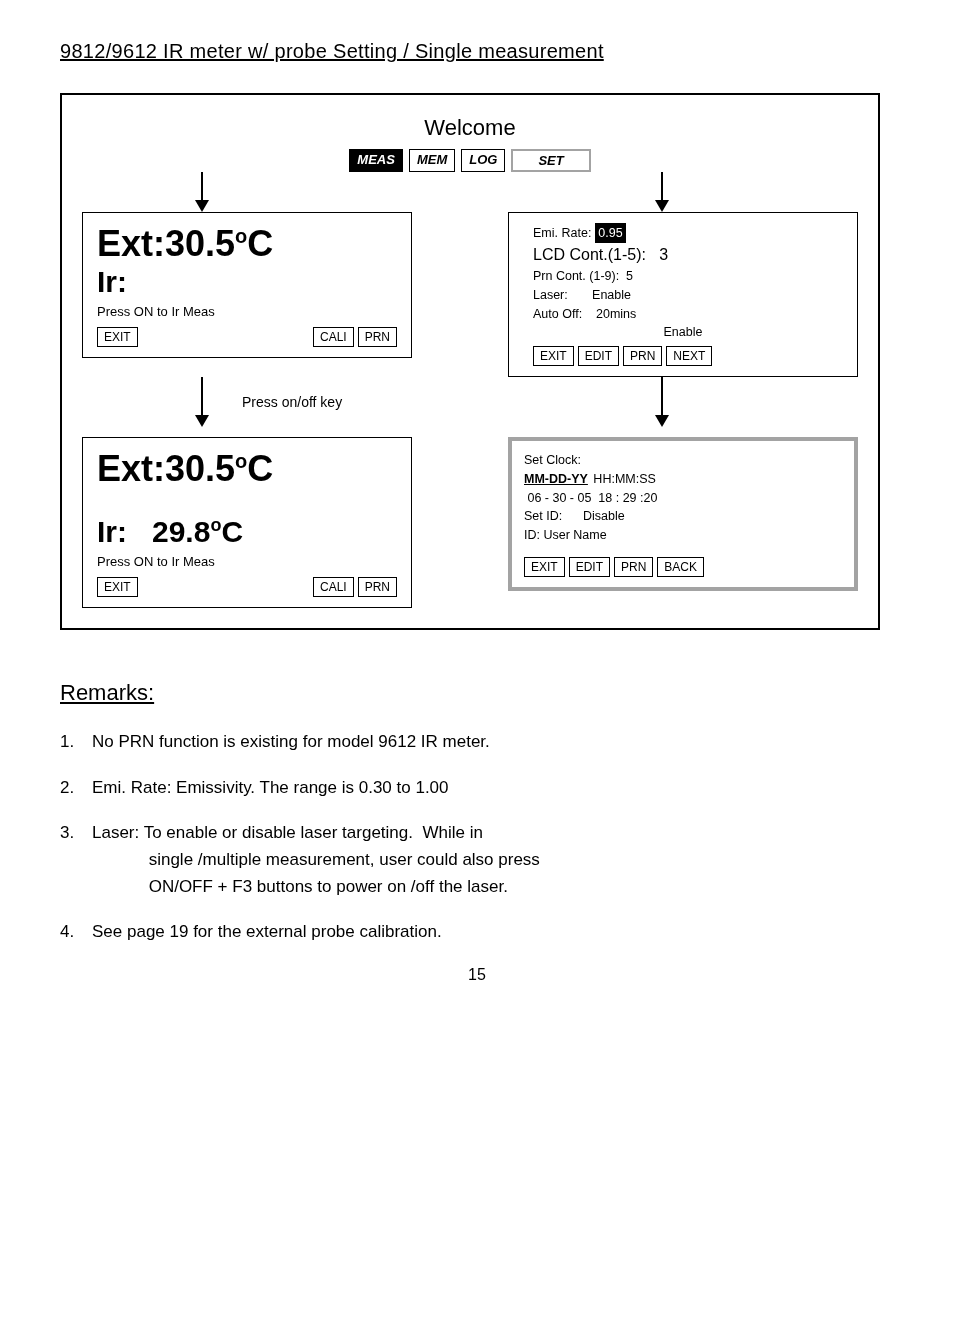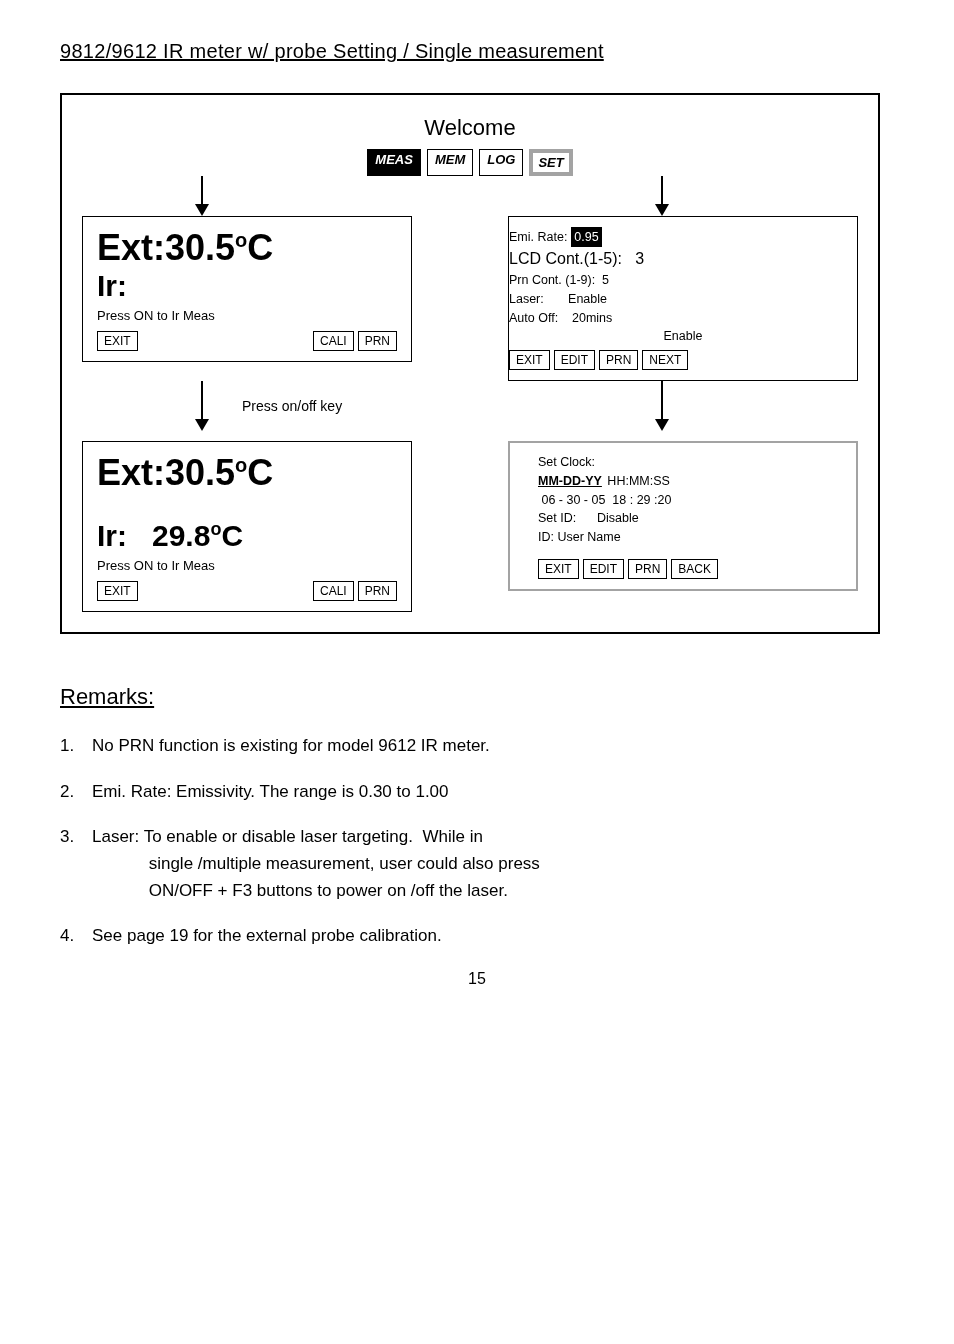--- a/index.html
+++ b/index.html
@@ -26,21 +26,21 @@
 <div class="page-title">9812/9612 IR meter w/ probe  Setting / Single measurement</div>
 
 <div style="border:2px solid #000; width:820px; padding:20px 20px 20px 20px; margin-bottom:50px;">
 
   <div style="display:flex; flex-direction:column; align-items:center; ">
     <div style="font-size:22px; margin-bottom:8px;">Welcome</div>
     <div style="display:flex; gap:6px;font-style:italic;">
       <span style="border:1px solid #000; padding:2px 7px; font-size:13px; font-weight:bold; background:#000; color:#fff;">MEAS</span>
       <span style="border:1px solid #000; padding:2px 7px; font-size:13px; font-weight:bold;">MEM</span>
       <span style="border:1px solid #000; padding:2px 7px; font-size:13px; font-weight:bold;">LOG</span>
-      <span style="border:4px solid #a3a3a3; padding:2px 5px; font-size:13px; font-weight:bold;">SET</span>
+      <span style="border:2px solid #a3a3a3; padding:2px 25px; font-size:13px; font-weight:bold;">SET</span>
     </div>
   </div>
 
   <svg width="780" height="40" style="display:block; margin:0 auto;">
 
     <line x1="120" y1="0" x2="120" y2="30" stroke="#000" stroke-width="2"></line>
     <polygon points="113,28 127,28 120,40" fill="#000"></polygon>
 
     <line x1="580" y1="0" x2="580" y2="30" stroke="#000" stroke-width="2"></line>
     <polygon points="573,28 587,28 580,40" fill="#000"></polygon>
@@ -53,21 +53,21 @@
       <div style="font-size:30px; font-weight:bold; line-height:1.2;">Ir:</div>
       <div style="font-size:13px; margin-top:4px;">Press ON to Ir Meas</div>
       <div style="display:flex; gap:4px; margin-top:8px; align-items:center;">
         <span style="border:1px solid #000; padding:2px 6px; font-size:12px;">EXIT</span>
         <span style="flex:1;"></span>
         <span style="border:1px solid #000; padding:2px 6px; font-size:12px;">CALI</span>
         <span style="border:1px solid #000; padding:2px 6px; font-size:12px;">PRN</span>
       </div>
     </div>
 
-    <div style="border:1px solid #000; padding:10px 0; width:350px; min-height:140px;">
+    <div style="border:1px solid #000; padding:10px 24px; width:350px; min-height:140px;">
       <div style="font-size:12.5px; display:flex; gap:4px; align-items:center; line-height:1.6;">
         <span>Emi. Rate:</span>
         <span style="background:#000; color:#fff; padding:0 3px;">0.95</span>
       </div>
       <div style="font-size:16px; line-height:1.5;">LCD Cont.(1-5):&nbsp;&nbsp;&nbsp;3</div>
       <div style="font-size:12.5px; line-height:1.5;">Prn Cont. (1-9):&nbsp;&nbsp;5</div>
       <div style="font-size:12.5px; line-height:1.5;">Laser:&nbsp;&nbsp;&nbsp;&nbsp;&nbsp;&nbsp;&nbsp;Enable</div>
       <div style="font-size:12.5px; line-height:1.5;">Auto Off:&nbsp;&nbsp;&nbsp;&nbsp;20mins</div>
       <div style="font-size:12.5px; line-height:1.5; text-align:center;">Enable</div>
       <div style="display:flex; gap:4px; margin-top:4px;">
@@ -96,21 +96,21 @@
       <div style="font-size:30px; font-weight:bold; line-height:1.2;margin-top:25px;">Ir:&nbsp;&nbsp; 29.8<span style="font-size:18px; vertical-align:super;">o</span>C</div>
       <div style="font-size:13px; margin-top:4px;">Press ON to Ir Meas</div>
       <div style="display:flex; gap:4px; margin-top:8px; align-items:center;">
         <span style="border:1px solid #000; padding:2px 6px; font-size:12px;">EXIT</span>
         <span style="flex:1;"></span>
         <span style="border:1px solid #000; padding:2px 6px; font-size:12px;">CALI</span>
         <span style="border:1px solid #000; padding:2px 6px; font-size:12px;">PRN</span>
       </div>
     </div>
 
-    <div style="border:2px solid #a3a3a3; padding:10px 28px; width:350px; min-height:140px;">
+    <div style="border:4px solid #a3a3a3; padding:10px 12px; width:350px; min-height:140px;">
       <div style="font-size:12.5px; line-height:1.5;">Set Clock:</div>
       <div style="font-size:12.5px; line-height:1.5; display:flex; align-items:flex-end; gap:2px;">
         <span style="text-decoration:underline; font-weight:bold;">MM-DD-YY</span>&nbsp;HH:MM:SS
       </div>
       <div style="font-size:12.5px; line-height:1.5;">&nbsp;06 - 30 - 05&nbsp;&nbsp;18 : 29 :20</div>
       <div style="font-size:12.5px; line-height:1.5;">Set ID:&nbsp;&nbsp;&nbsp;&nbsp;&nbsp;&nbsp;Disable</div>
       <div style="font-size:12.5px; line-height:1.5;">ID: User Name</div>
       <div style="height:8px;"></div>
       <div style="display:flex; gap:4px; margin-top:4px;">
         <span style="border:1px solid #000; padding:2px 6px; font-size:12px;">EXIT</span>

